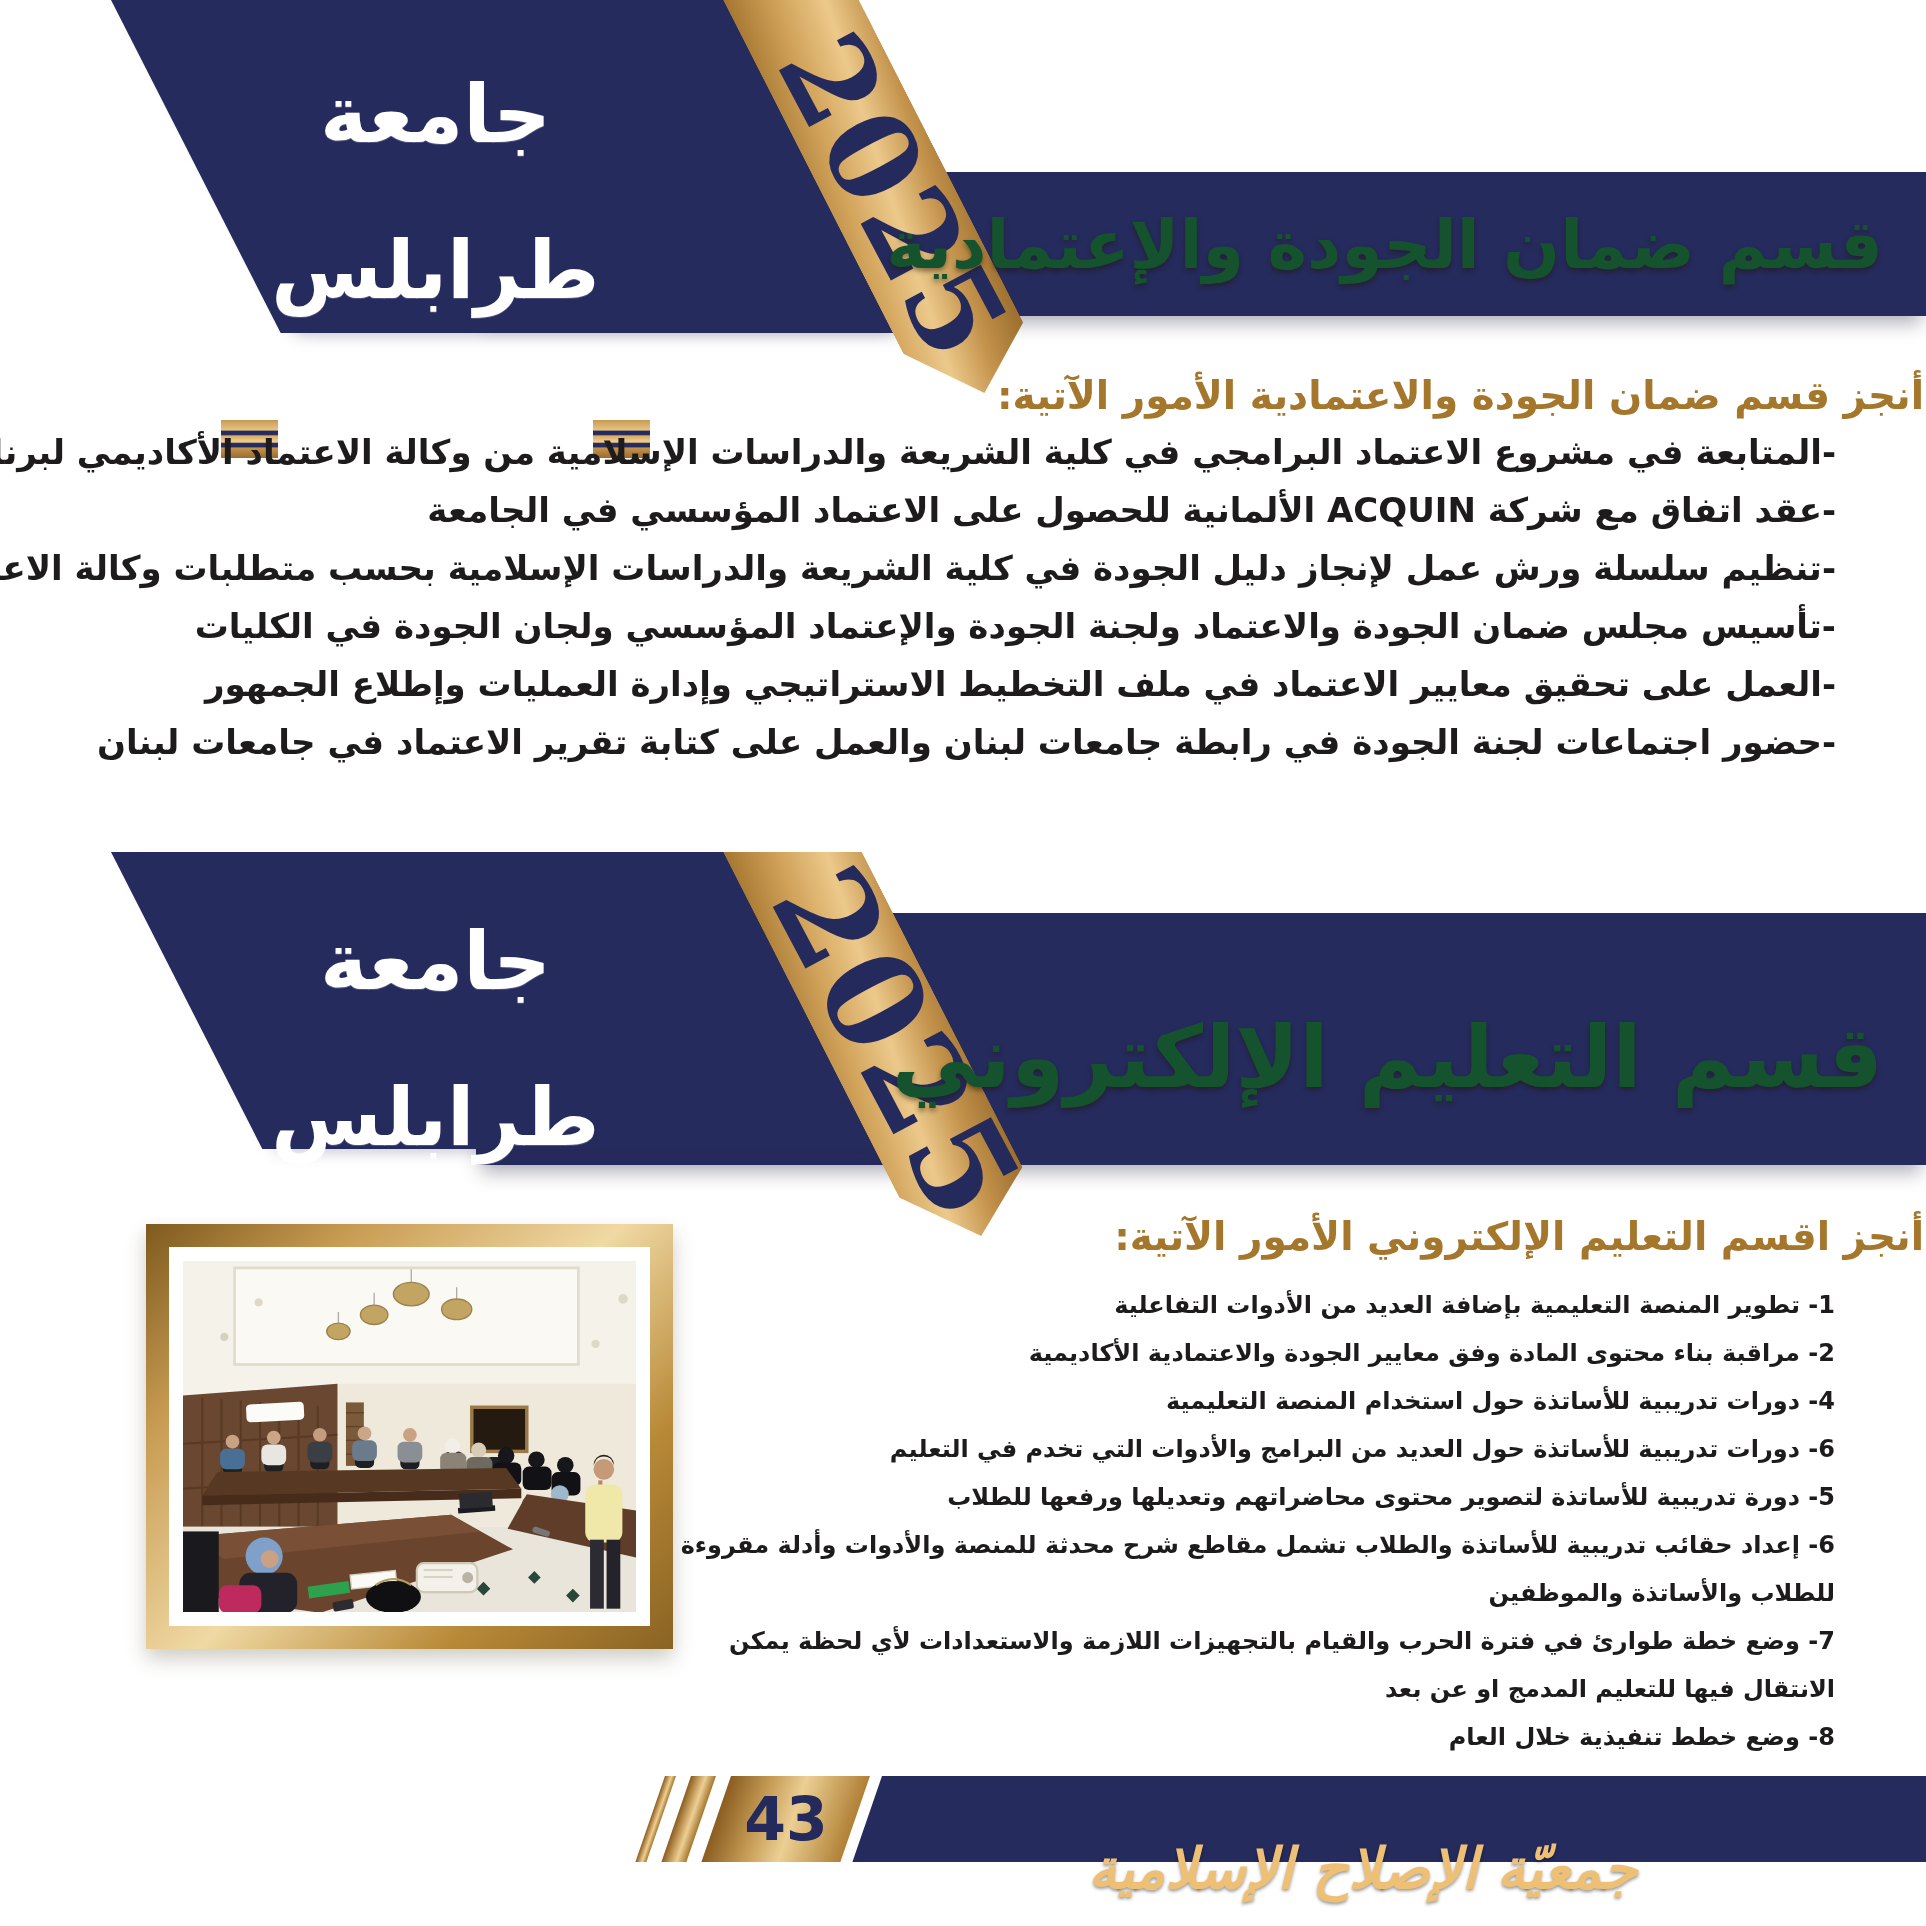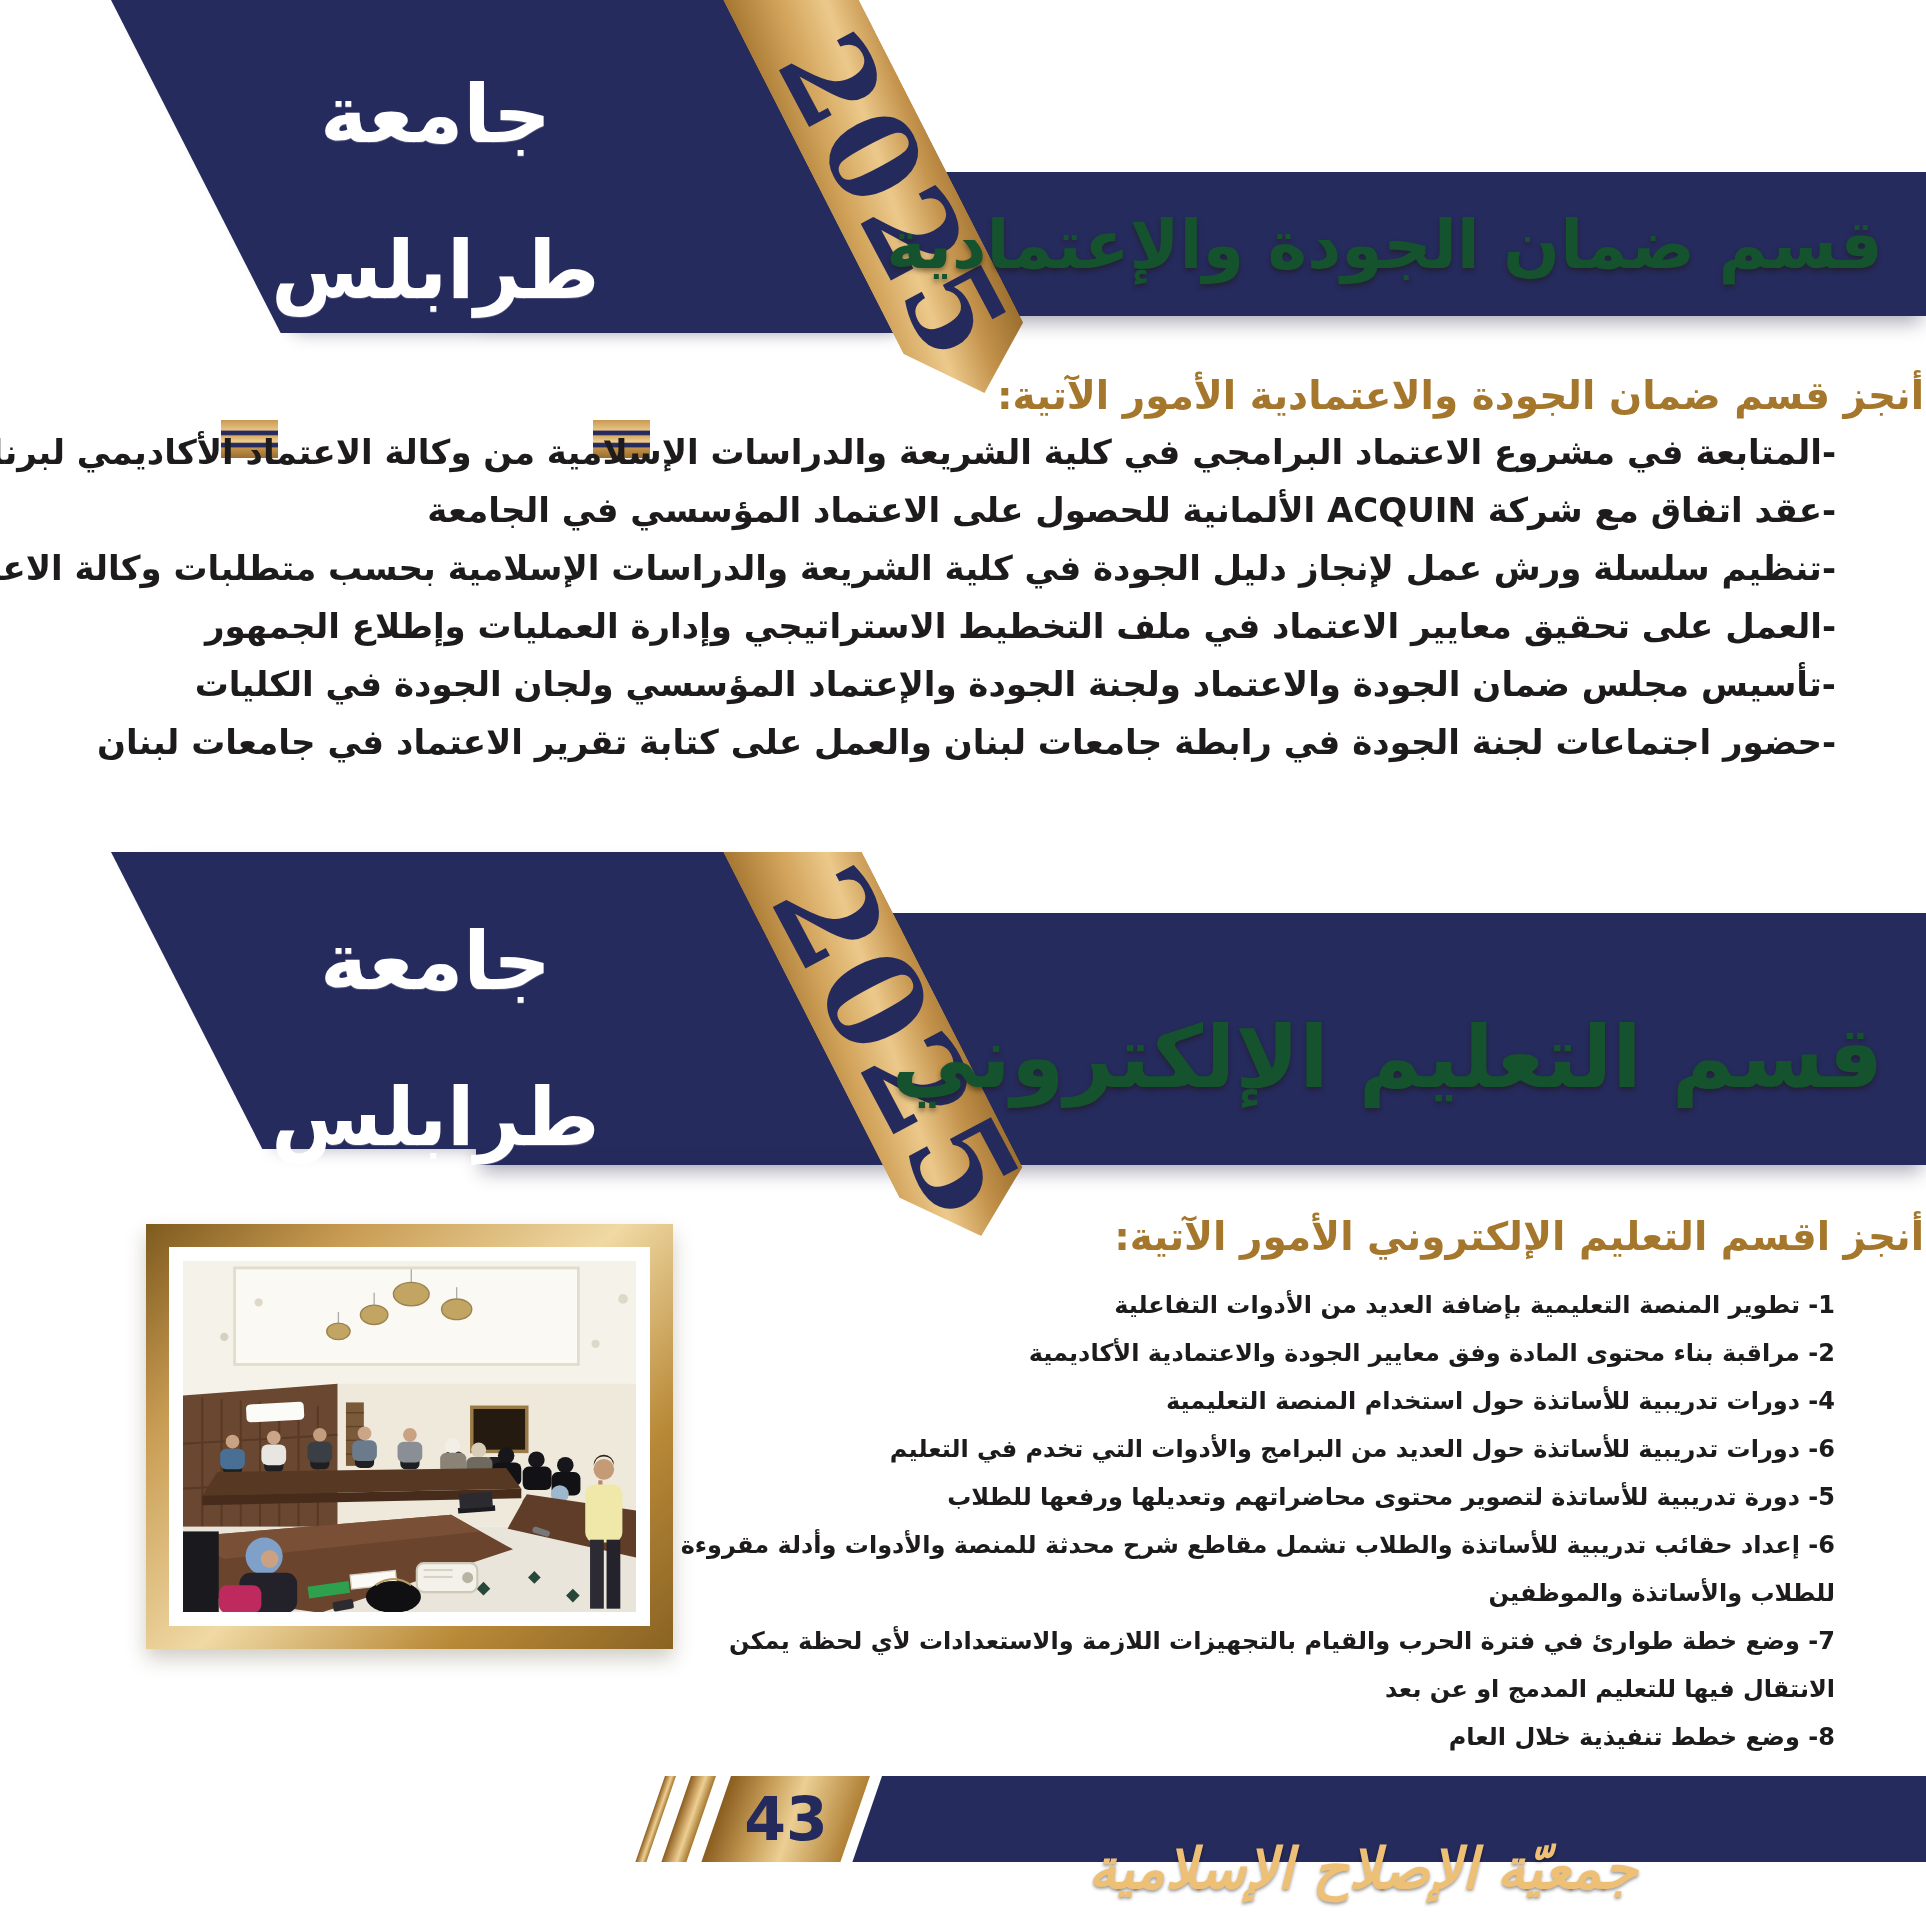--- a/index.html
+++ b/index.html
@@ -80,22 +80,22 @@
       </div>
     </div>
   </div>
 
   <div class="sec-heading" style="left:816px;top:373px;width:1108px;">أنجز قسم ضمان الجودة والاعتمادية الأمور الآتية:</div>
 
   <ul class="ach-list list1" style="left:95px;top:423px;width:1741px;">
     <li>-المتابعة في مشروع الاعتماد البرامجي في كلية الشريعة والدراسات الإسلامية من وكالة الاعتماد الأكاديمي لبرنامج الإلهيات □□□</li>
     <li>-عقد اتفاق مع شركة ACQUIN الألمانية للحصول على الاعتماد المؤسسي في الجامعة</li>
     <li>-تنظيم سلسلة ورش عمل لإنجاز دليل الجودة في كلية الشريعة والدراسات الإسلامية بحسب متطلبات وكالة الاعتماد</li>
+    <li>-تأسيس مجلس ضمان الجودة والاعتماد ولجنة الجودة والإعتماد المؤسسي ولجان الجودة في الكليات</li>
     <li>-العمل على تحقيق معايير الاعتماد في ملف التخطيط الاستراتيجي وإدارة العمليات وإطلاع الجمهور</li>
-    <li>-تأسيس مجلس ضمان الجودة والاعتماد ولجنة الجودة والإعتماد المؤسسي ولجان الجودة في الكليات</li>
     <li>-حضور اجتماعات لجنة الجودة في رابطة جامعات لبنان والعمل على كتابة تقرير الاعتماد في جامعات لبنان</li>
   </ul>
 
   <div>
     <div class="band" style="left:476px;top:913px;width:1450px;height:252px;"></div>
     <div class="panel" style="left:111px;top:852px;width:615px;height:297px;"></div>
     <div class="ribbon" style="left:723px;top:852px;width:139px;height:384px;"></div>
     <div class="year" style="left:897px;top:1044px;font-size:129px;">2025</div>
     <div class="band-title" style="left:1020px;top:989px;width:863px;font-size:86px;line-height:136px;">قسم التعليم الإلكتروني</div>
     <div class="logo" style="left:184px;top:884px;width:503px;">

